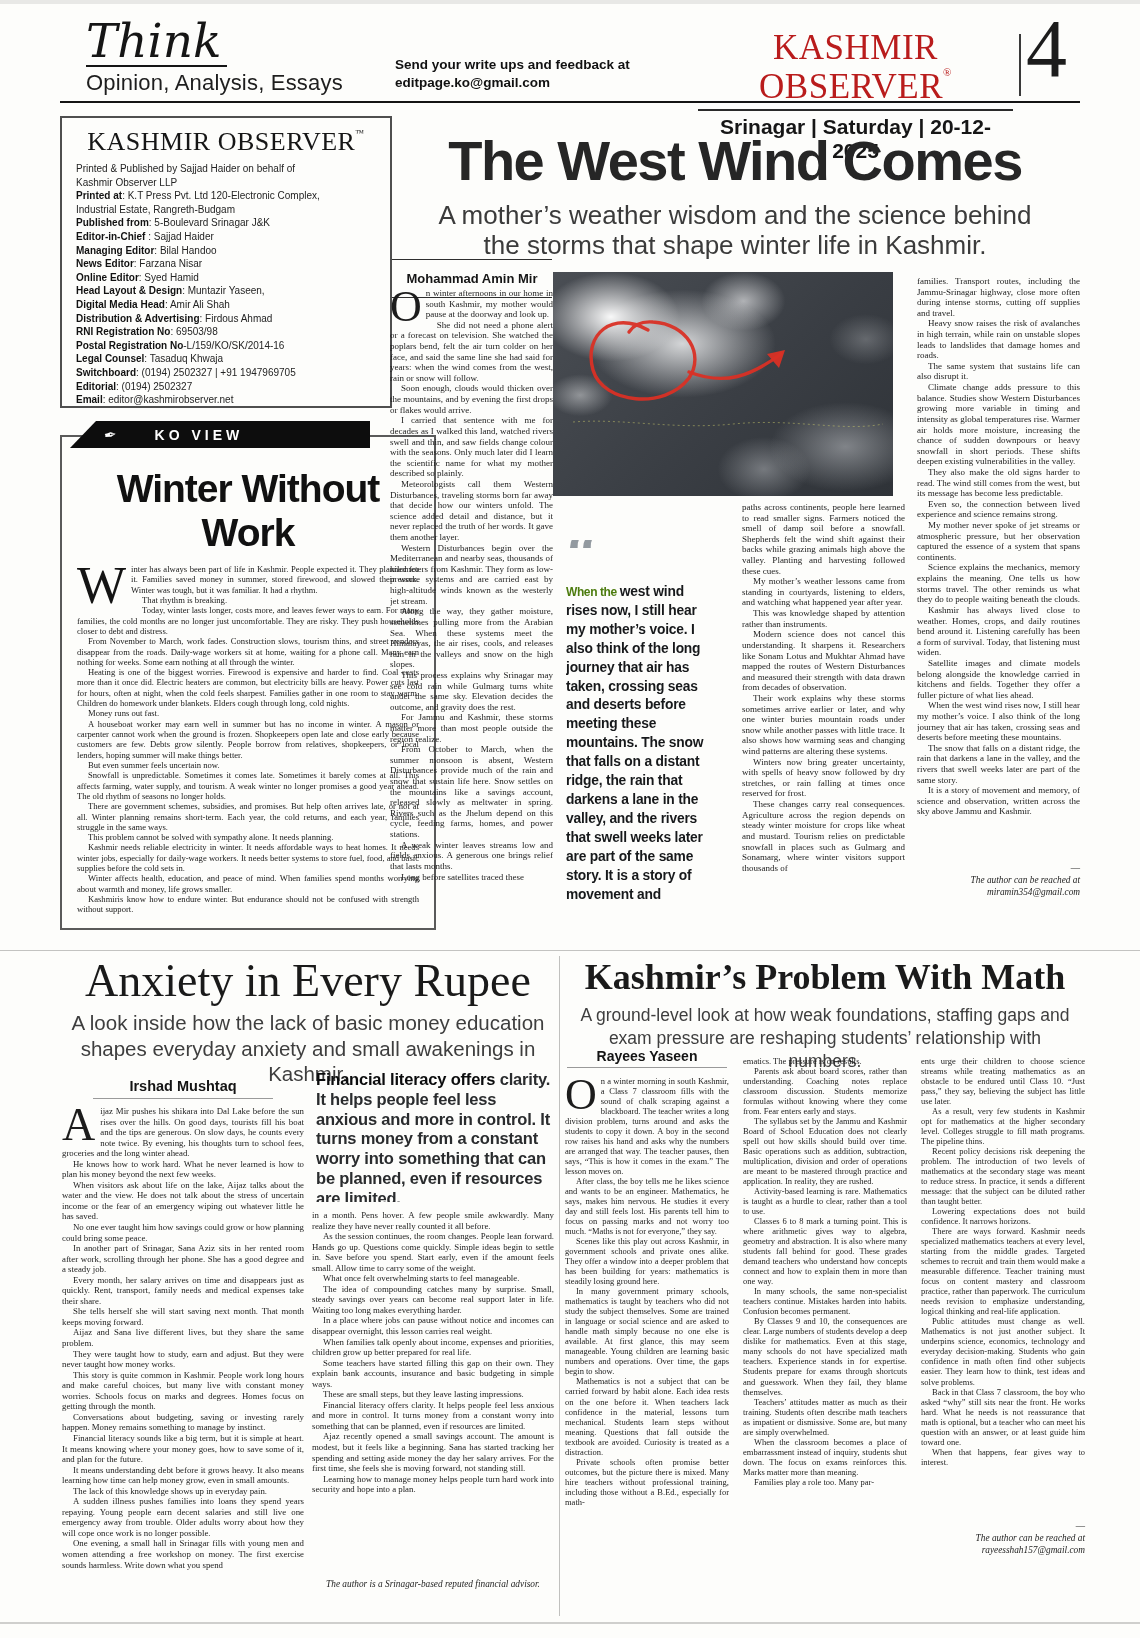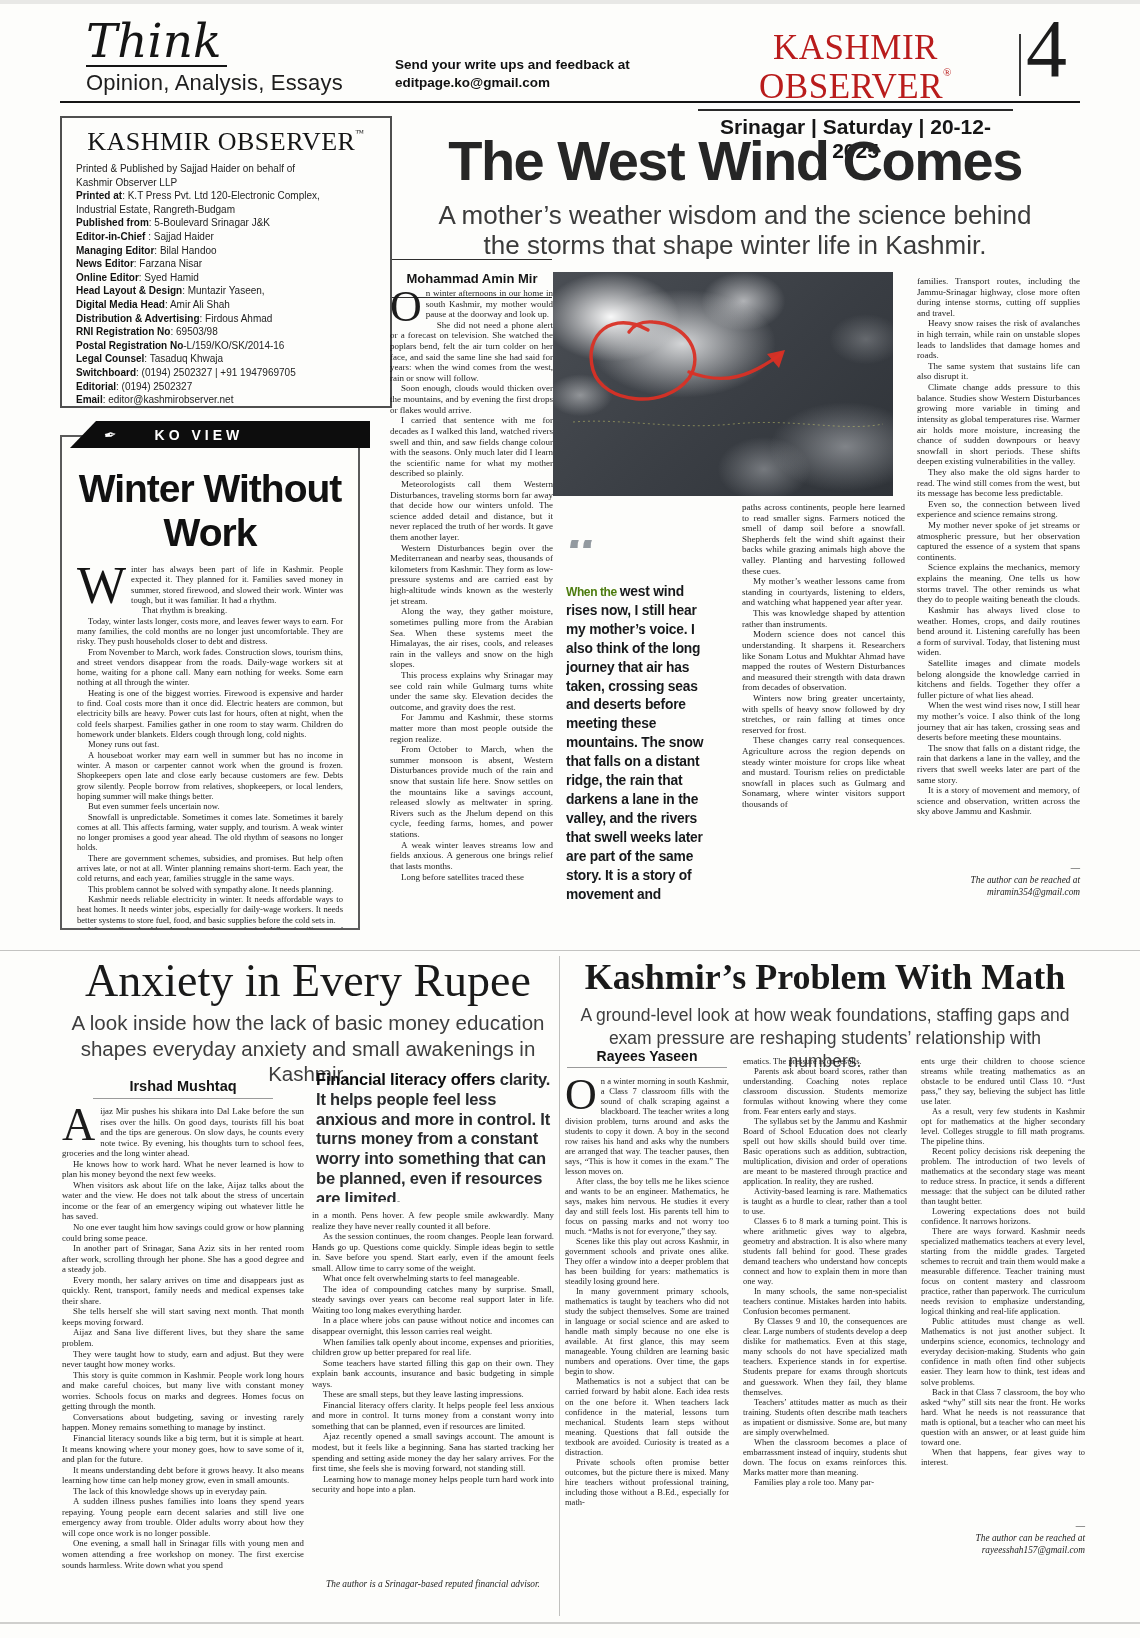--- a/index.html
+++ b/index.html
@@ -33,21 +33,21 @@
   .masthead .mtitle { text-align:center; font-family:"Liberation Serif",serif; font-size:26px; color:#161616; letter-spacing:.5px; }
   .masthead .mtitle sup { font-size:9px; vertical-align:14px; }
   .masthead .mlines { margin-top:5px; font-family:"Liberation Sans",sans-serif; font-size:10px; line-height:1.36; color:#242424; }
   .masthead .mlines b { color:#111; }
 
   
   .ko-banner { position:absolute; left:70px; top:417px; width:300px; height:27px; background:#0d0d0d;
     clip-path:polygon(0 100%, 26px 0, 100% 0, 100% 100%); display:flex; align-items:center; padding-left:34px; z-index:3; }
   .ko-banner .nib { color:#fff; font-size:15px; margin-right:10px; transform:rotate(-10deg); font-family:"DejaVu Sans",sans-serif; }
   .ko-banner .kolabel { color:#fff; font-family:"Liberation Sans",sans-serif; font-weight:bold; font-size:14px; letter-spacing:4px;padding-left:28px; }
-  .edit-box { position:absolute; left:60px; top:431px; width:300px; height:495px; border:2px solid #5a5a5a;
+  .edit-box { position:absolute; left:60px; top:431px; width:376px; height:495px; border:2px solid #5a5a5a;
     padding:28px 15px 8px 15px; overflow:hidden; background:#fdfdfb; }
   .edit-box h2 { font-family:"Liberation Sans",sans-serif; font-weight:800; font-size:39px; letter-spacing:-1px;
     text-align:center; color:#111; margin:2px 0 9px 0; }
   .flow p { margin:0; text-align:justify; text-indent:11px; }
   .flow p:first-child { text-indent:0; }
   .edit-flow { font-size:8.6px; line-height:1.2; color:#191919; }
   .edit-flow .dropcap { float:left; font-size:52px; line-height:.74; padding:3px 5px 0 0; color:#141414; }
 
   
   .ww-headline { position:absolute; left:390px; top:124px; width:690px; text-align:center;
@@ -222,20 +222,21 @@
   <div class="pullquote">
     <span class="qmark">“</span>
     <span class="qtext"><span class="qlead">When the </span><span>west wind rises now, I still hear my mother’s voice. I also think of the long journey that air has taken, crossing seas and deserts before meeting these mountains. The snow that falls on a distant ridge, the rain that darkens a lane in the valley, and the rivers that swell weeks later are part of the same story. It is a story of movement and memory, of science and observation, written across the sky above Jammu and Kashmir.</span></span>
   </div>
 
   <div class="ww-col col3 flow">
       <p>paths across continents, people here learned to read smaller signs. Farmers noticed the smell of damp soil before a snowfall. Shepherds felt the wind shift against their backs while grazing animals high above the valley. Planting and harvesting followed these cues.</p>
       <p>My mother’s weather lessons came from standing in courtyards, listening to elders, and watching what happened year after year.</p>
       <p>This was knowledge shaped by attention rather than instruments.</p>
       <p>Modern science does not cancel this understanding. It sharpens it. Researchers like Sonam Lotus and Mukhtar Ahmad have mapped the routes of Western Disturbances and measured their strength with data drawn from decades of observation.</p>
+      <p>Their work explains why these storms sometimes arrive earlier or later, and why one winter buries mountain roads under snow while another passes with little trace. It also shows how warming seas and changing wind patterns are altering these systems.</p>
       <p>Winters now bring greater uncertainty, with spells of heavy snow followed by dry stretches, or rain falling at times once reserved for frost.</p>
       <p>These changes carry real consequences. Agriculture across the region depends on steady winter moisture for crops like wheat and mustard. Tourism relies on predictable snowfall in places such as Gulmarg and Sonamarg, where winter visitors support thousands of</p>
     </div>
   <div class="ww-col col4 flow">
       <p>families. Transport routes, including the Jammu-Srinagar highway, close more often during intense storms, cutting off supplies and travel.</p>
       <p>Heavy snow raises the risk of avalanches in high terrain, while rain on unstable slopes leads to landslides that damage homes and roads.</p>
       <p>The same system that sustains life can also disrupt it.</p>
       <p>Climate change adds pressure to this balance. Studies show Western Disturbances growing more variable in timing and intensity as global temperatures rise. Warmer air holds more moisture, increasing the chance of sudden downpours or heavy snowfall in short periods. These shifts deepen existing vulnerabilities in the valley.</p>
       <p>They also make the old signs harder to read. The wind still comes from the west, but its message has become less predictable.</p>
       <p>Even so, the connection between lived experience and science remains strong.</p>

